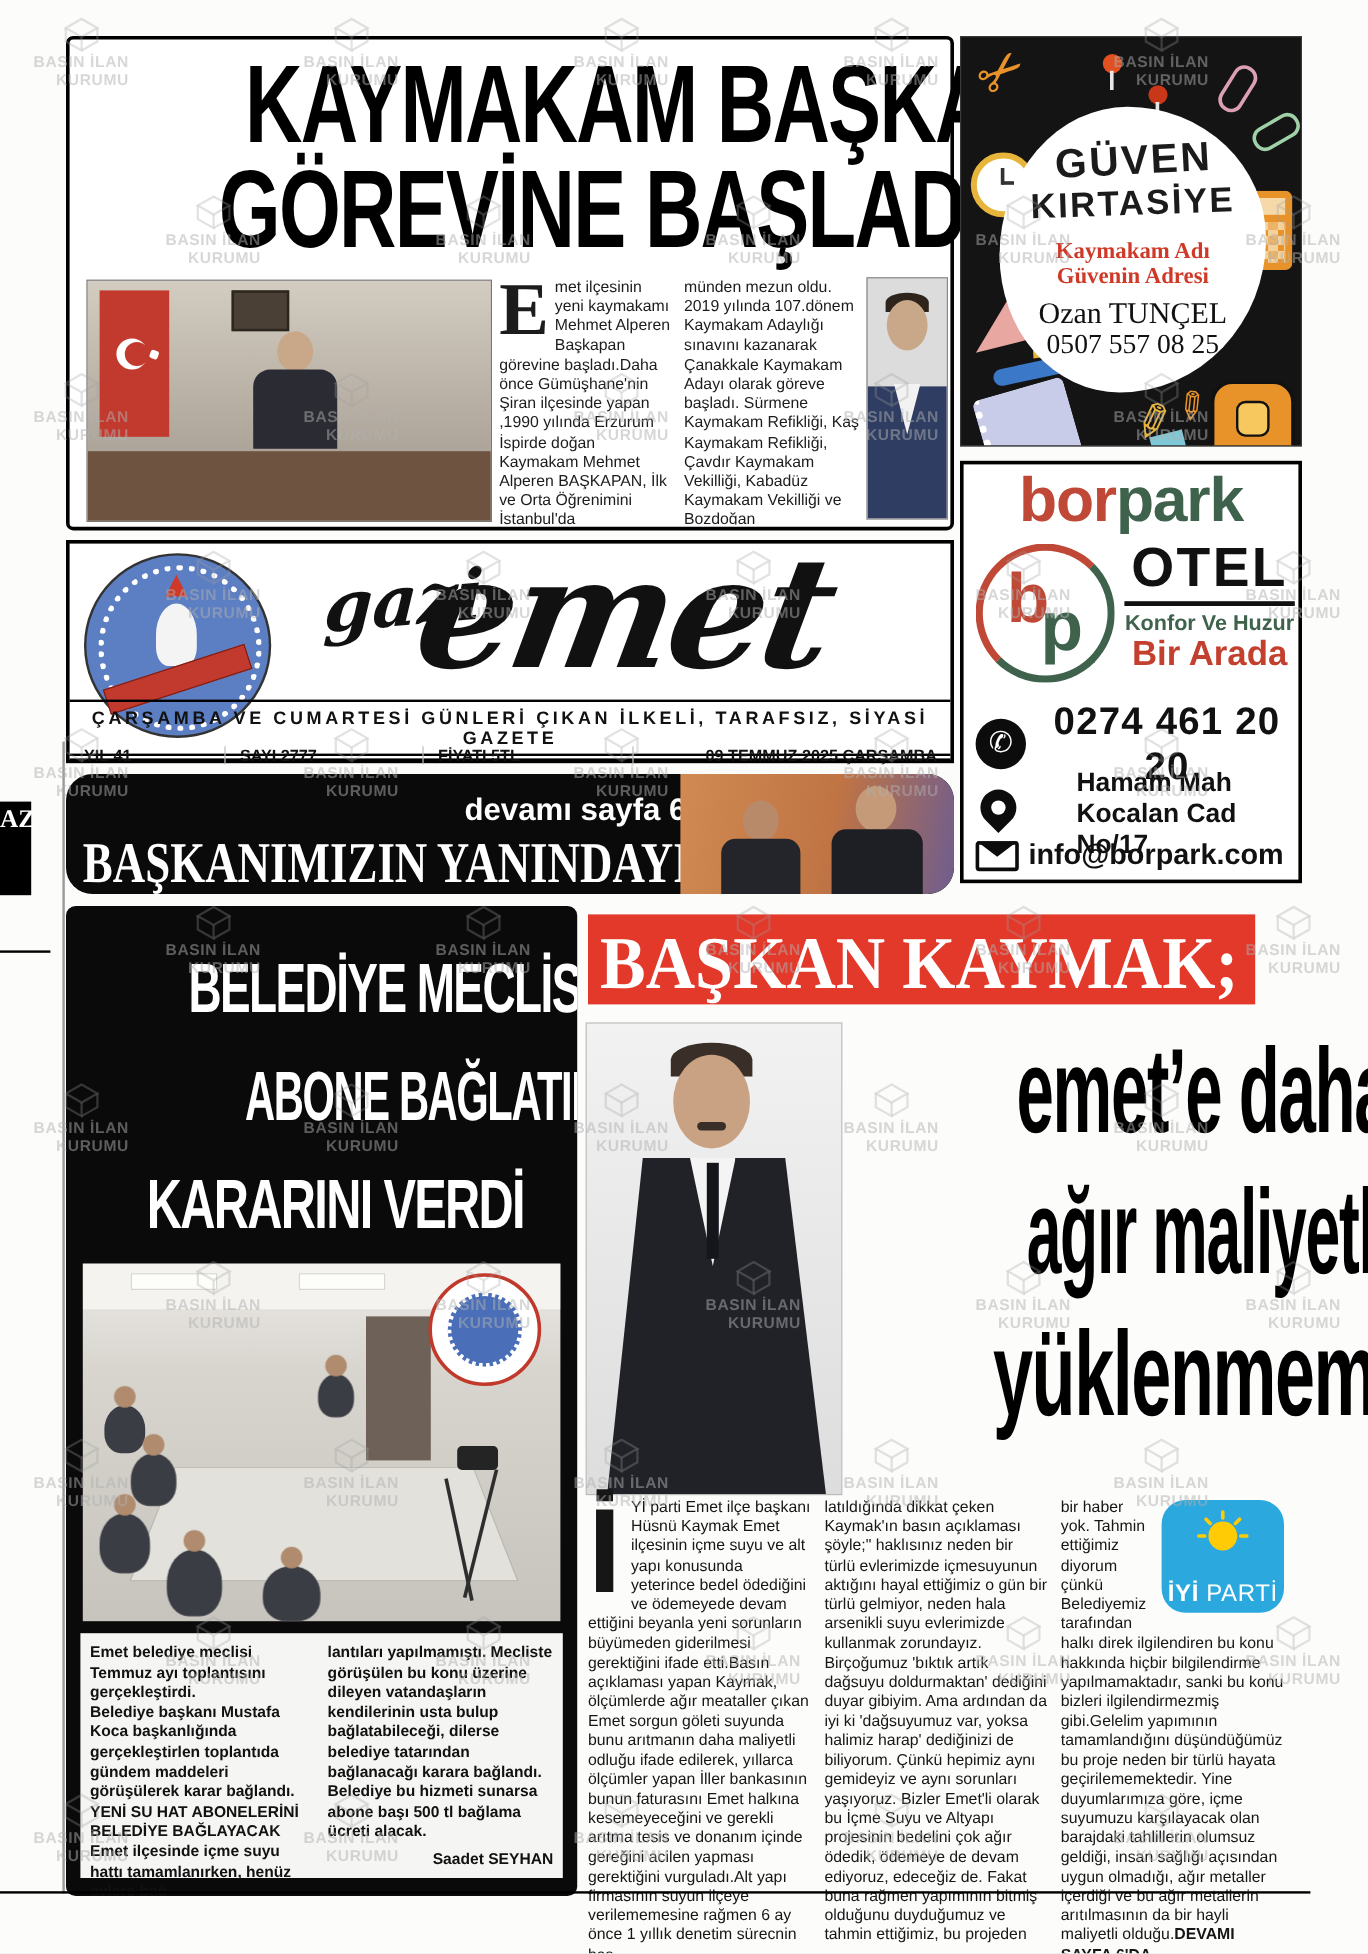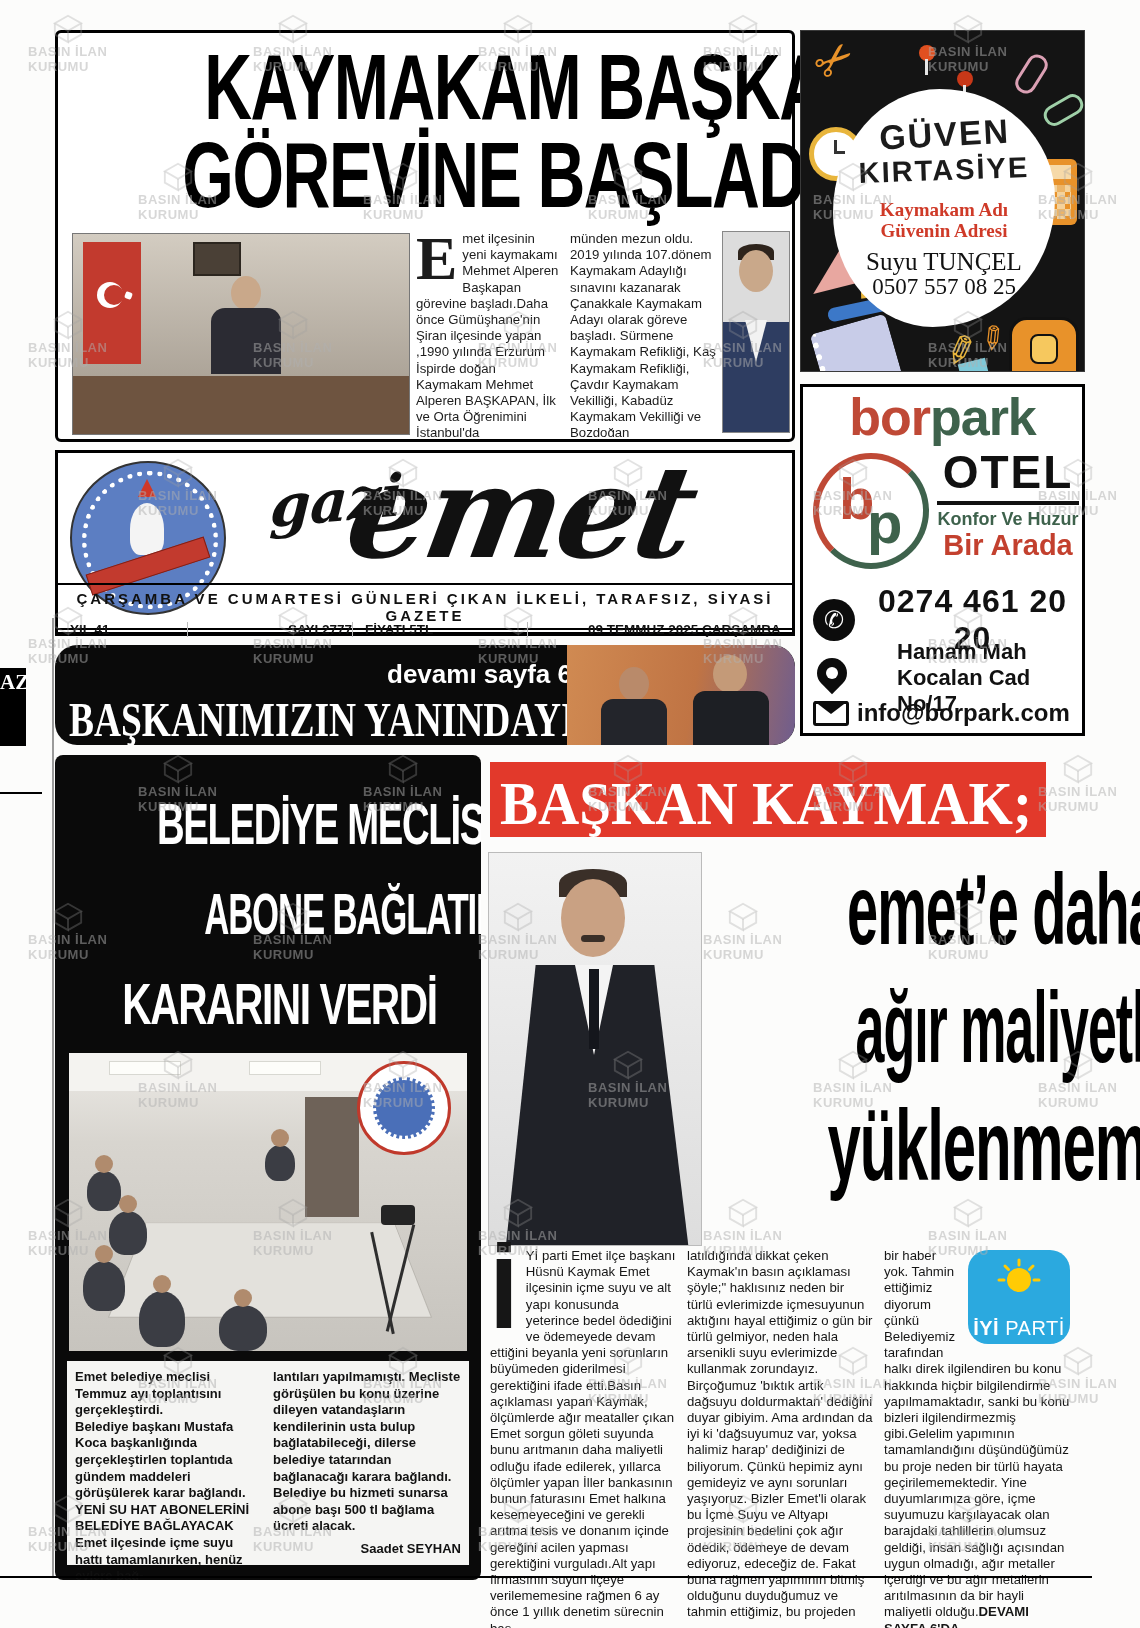--- a/index.html
+++ b/index.html
@@ -9,21 +9,21 @@
   .frame{border:3px solid #000;background:#fff;box-sizing:border-box;}
   .cond{display:inline-block;white-space:nowrap;font-weight:bold;letter-spacing:-2px;
         transform:scaleX(var(--sx,.7));transform-origin:50% 50%;}
   .cond-l{transform-origin:0 50%;}
   .prelines{white-space:pre-line;}
   .serif{font-family:"Liberation Serif",serif;}
   .body-txt{font-size:13.2px;line-height:16.2px;color:#1c1c1c;text-align:left;}
   
   #wm-layer{position:absolute;inset:0;z-index:40;pointer-events:none;}
   .wm{position:absolute;opacity:.5;color:#b0b0b0;font-weight:bold;font-size:13px;
-      text-align:left;letter-spacing:.5px;line-height:15px;}
+      text-align:right;letter-spacing:.5px;line-height:15px;}
   .wm svg{display:block;margin:0 auto;}
   
   #top-story{left:55px;top:30px;width:740px;height:412px;border-radius:6px;}
   .ts-headline{position:absolute;left:0;top:10px;width:100%;text-align:center;
                font-size:92px;line-height:88px;color:#000;}
   #office-photo{left:14px;top:200px;width:336px;height:200px;background:linear-gradient(180deg,#d3ccc1,#9d9488);overflow:hidden;border:1px solid #777;}
   .flag{position:absolute;left:10px;top:8px;width:58px;height:122px;background:#c23a2e;}
   .crescent-a{position:absolute;left:14px;top:40px;width:26px;height:26px;border-radius:50%;background:#fff;}
   .crescent-b{position:absolute;left:21px;top:43px;width:20px;height:20px;border-radius:50%;background:#c23a2e;}
   .star{position:absolute;left:42px;top:50px;width:7px;height:7px;background:#fff;border-radius:2px;transform:rotate(20deg);}
@@ -210,21 +210,21 @@
     <div class="pencil" style="left:178px;top:288px;transform:rotate(96deg);font-size:32px;color:#e8922a;">✏</div>
     <div class="backpack">
         <i></i>
       </div>
     <div class="eraser"></div>
     <div id="blob">
       <div class="blob-title" style="font-size:34px;padding-top:26px;transform:rotate(-3deg);">GÜVEN</div>
       <div class="blob-title" style="font-size:29px;transform:rotate(-2deg);">KIRTASİYE</div>
       <div class="ad-red" style="margin-top:12px;">Kaymakam Adı</div>
       <div class="ad-red">Güvenin Adresi</div>
-      <div class="ad-name" style="margin-top:8px;">Suyu TUNÇEL</div>
+      <div class="ad-name" style="margin-top:8px;">Ozan TUNÇEL</div>
       <div class="ad-phone">0507 557 08 25</div>
     </div>
   </div>
 
   <div class="abs frame" id="hotel-ad">
     <div class="brand">
       <span class="bor">bor</span><span class="park">park</span>
     </div>
     <div class="hotel-logo">
       <span class="b">b</span>
@@ -259,21 +259,21 @@
       <div class="chain"></div>
         <div class="flame"></div>
         <div class="fig"></div>
         <div class="ribbon"></div>
     </div>
     <div class="gazi">gazi</div>
     <div class="emet">emet</div>
     <div class="mast-sub">ÇARŞAMBA VE CUMARTESİ GÜNLERİ ÇIKAN İLKELİ, TARAFSIZ, SİYASİ GAZETE</div>
     <div class="mast-info">
       <span style="width:130px;">YIL 41</span>
-      <span style="width:165px;text-align:right;">SAYI  2777</span>
+      <span style="width:165px;">SAYI  2777</span>
       <span style="width:175px;">FİYATI 5TL</span>
       <span style="flex:1;border-right:none;padding-left:60px;">09 TEMMUZ 2025 ÇARŞAMBA</span>
     </div>
   </div>
 
   <div class="abs" id="chp-banner">
     <div class="chp-more">devamı sayfa 6,da</div>
     <div class="chp-l2 serif">
       <span class="cond cond-l" style="--sx:.78;letter-spacing:0;">BAŞKANIMIZIN YANINDAYIZ”</span>
     </div>

